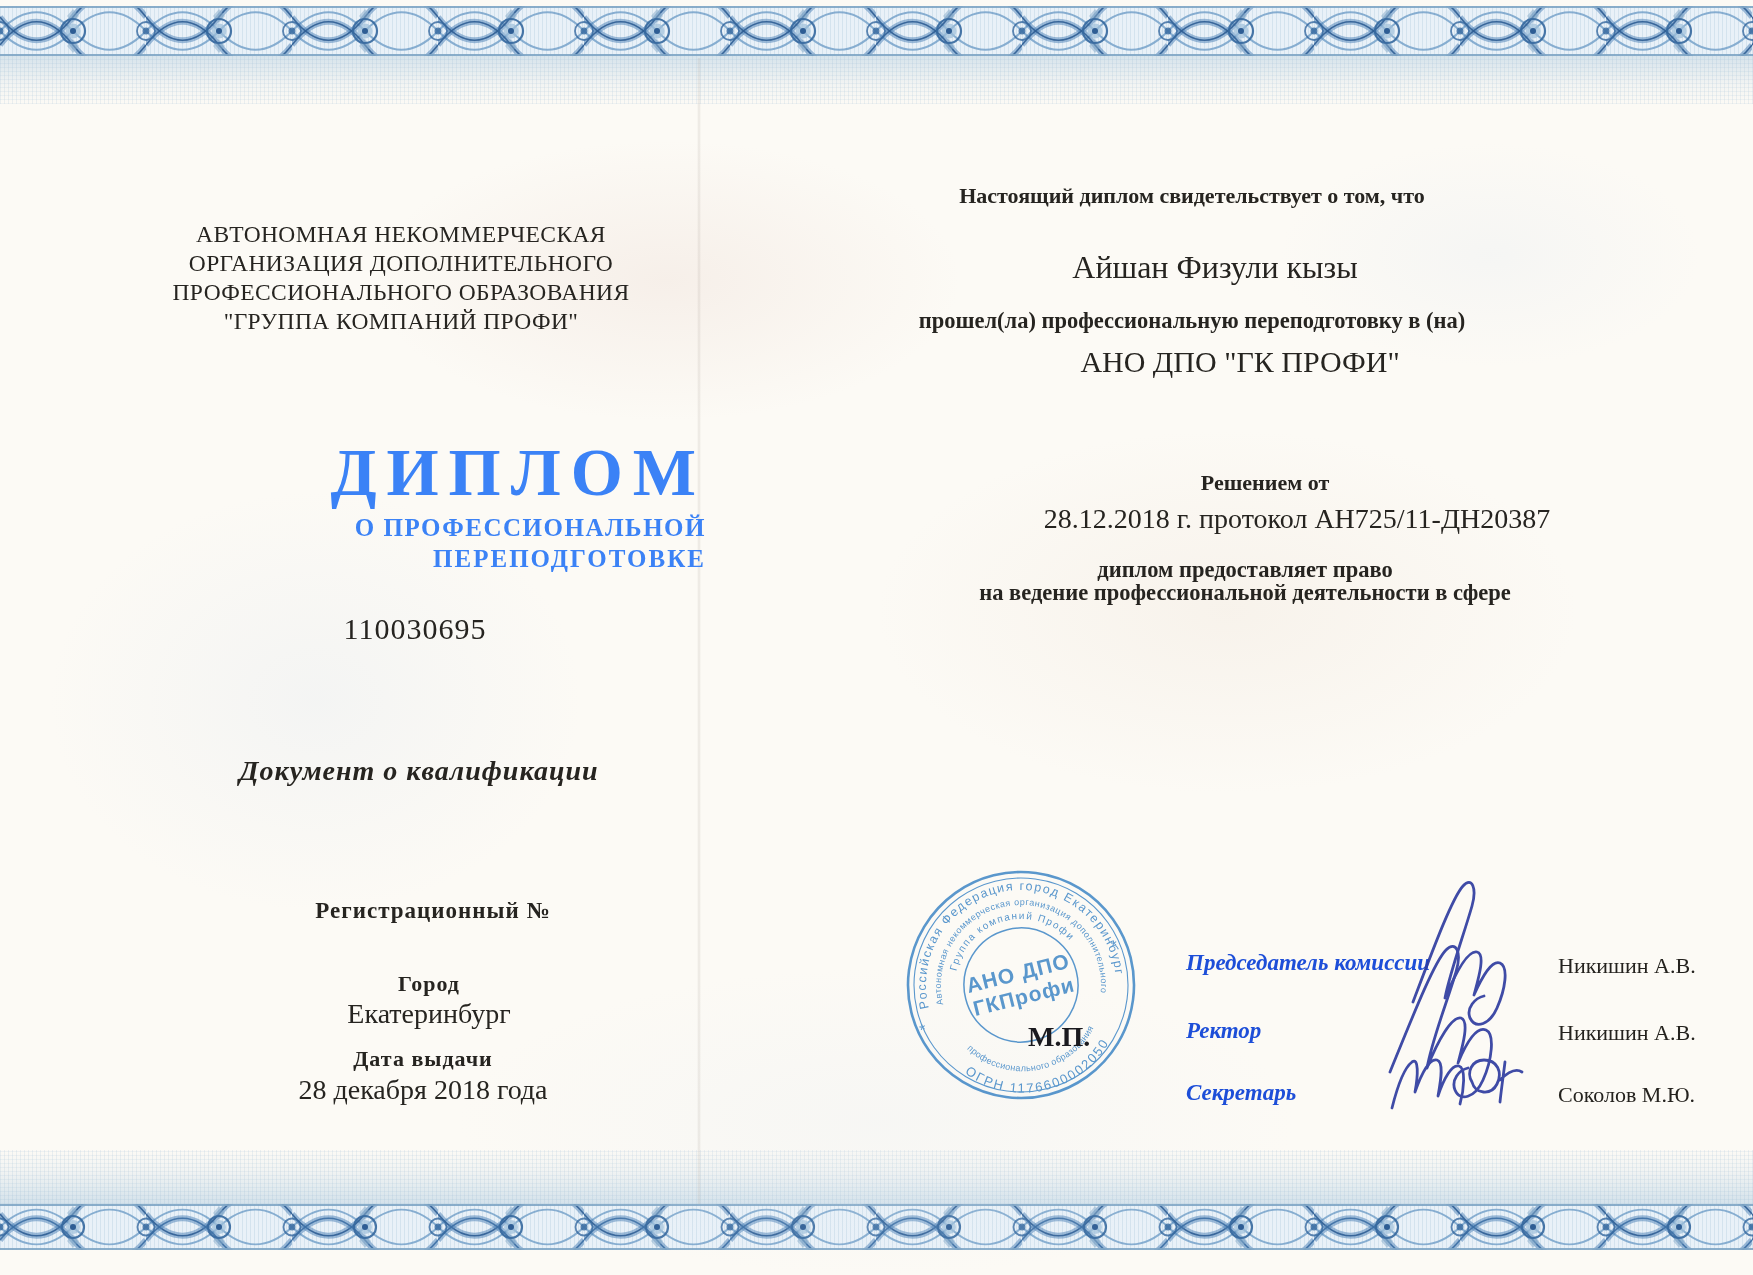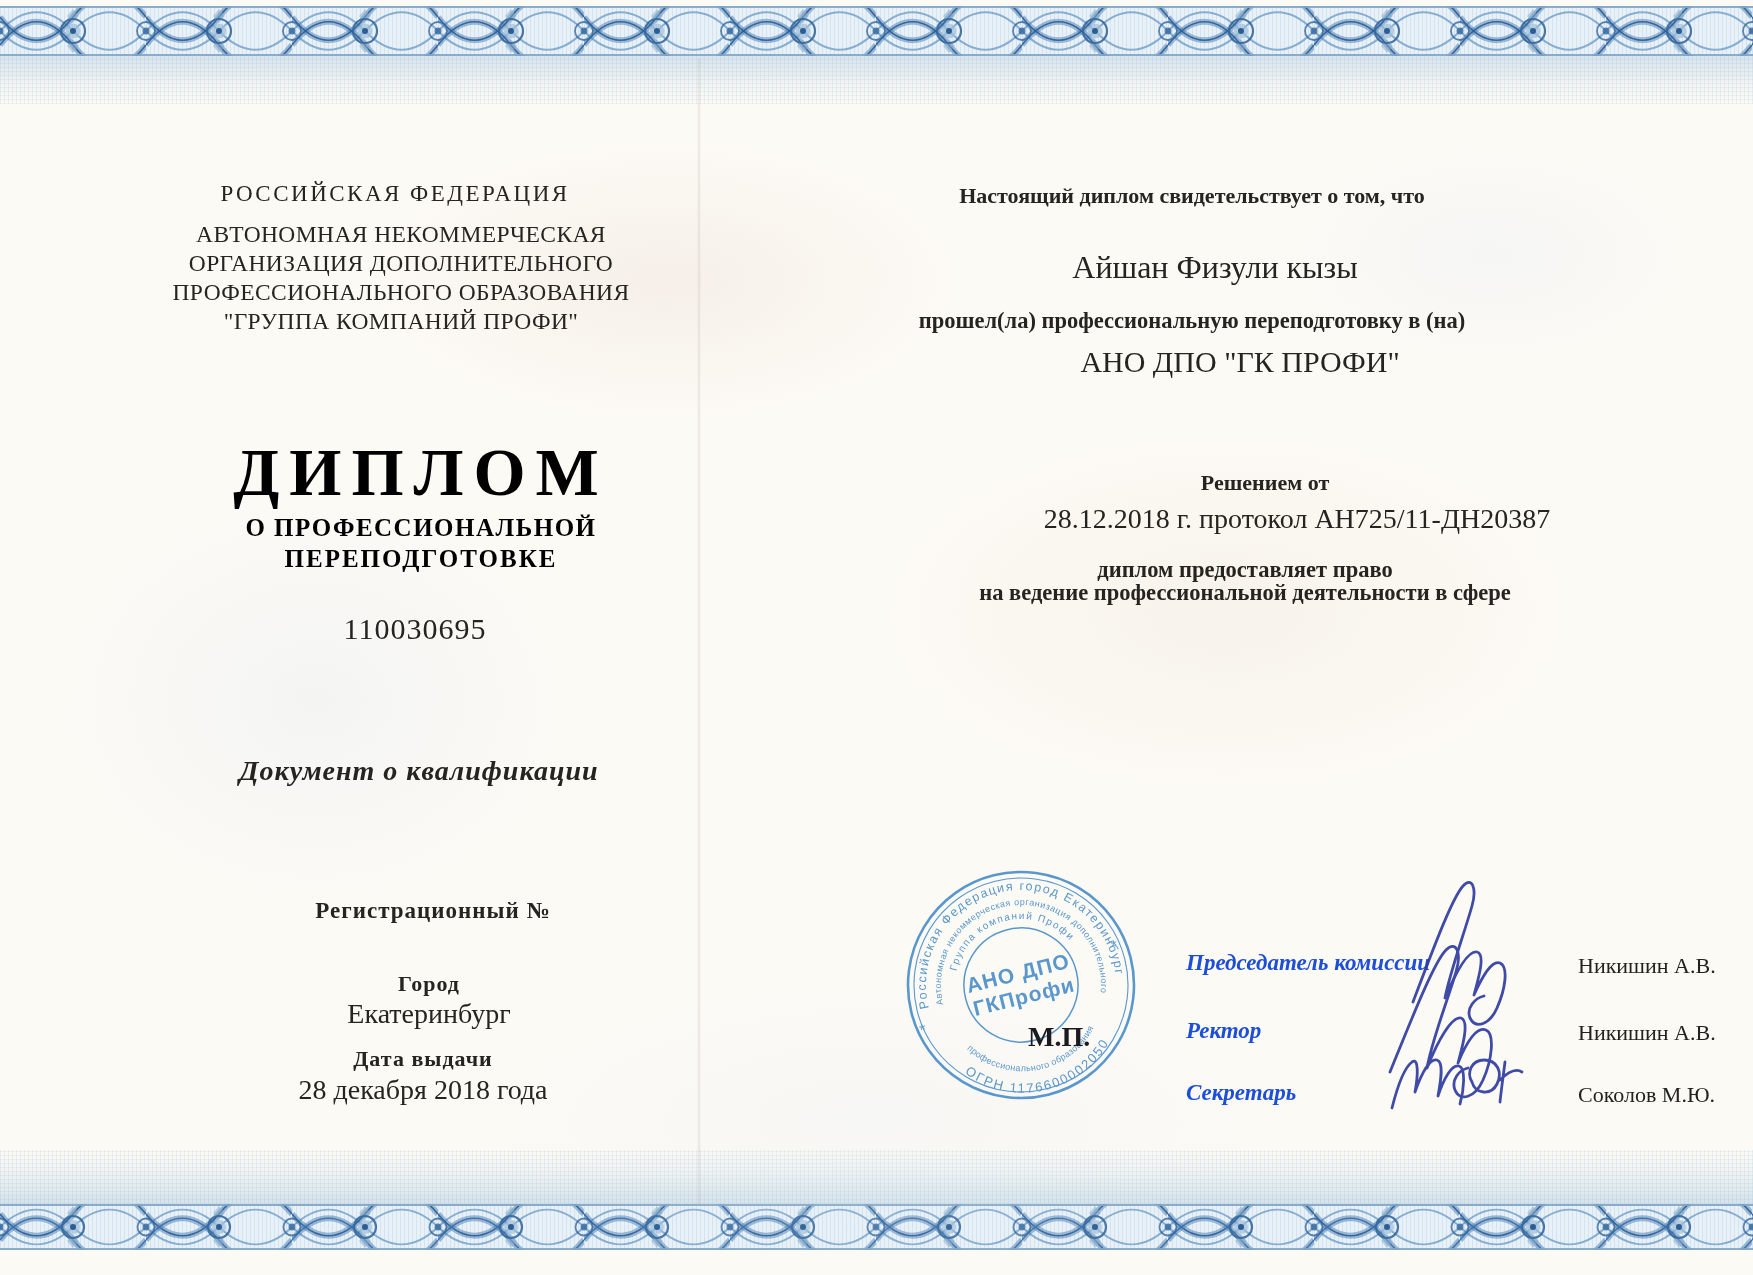--- a/index.html
+++ b/index.html
@@ -38,25 +38,25 @@
       linear-gradient(180deg, rgba(164,197,223,.42), rgba(190,212,230,.15) 60%, rgba(220,230,240,0));
   }
   .band.bottom{top:1150px;height:54px;
     background-image:
       repeating-linear-gradient(90deg, rgba(120,165,200,.13) 0 1px, transparent 1px 4px),
       repeating-linear-gradient(0deg, rgba(120,165,200,.10) 0 1px, transparent 1px 4px),
       linear-gradient(0deg, rgba(164,197,223,.45), rgba(190,212,230,.18) 60%, rgba(220,230,240,0));
   }
   .line{position:absolute;left:0;width:100%;text-align:center;white-space:nowrap;}
   .bold{font-weight:bold;}
-  .blue{color:#000000;}
+  .blue{color:#3b82f6;text-align:right;}
   .left-col{position:absolute;left:130px;top:0;width:570px;height:1275px;}
   .right-col{position:absolute;left:960px;top:0;width:560px;height:1028px;}
   .sig-role{position:absolute;left:1186px;white-space:nowrap;font-style:italic;font-weight:bold;font-size:23px;color:#1d4ed8;}
-  .sig-name{position:absolute;left:1558px;width:170px;white-space:nowrap;font-size:22px;color:#24221e;margin-left:20px;}
+  .sig-name{position:absolute;left:1558px;width:170px;white-space:nowrap;font-size:22px;color:#24221e;}
   .stamp-sign-svg{position:absolute;left:760px;top:740px;width:820px;height:420px;}
 </style>
 </head>
 <body>
 
 <div class="page">
 
   <div class="border-strip top">
     <svg width="1753" height="50" xmlns="http://www.w3.org/2000/svg">
       <defs>
@@ -115,21 +115,20 @@
         </pattern>
       </defs>
       <rect width="1753" height="46" fill="url(#gpatB)"></rect>
     </svg>
   </div>
 
   <div class="paper-tex"></div>
   <div class="crease"></div>
 
   <div class="left-col">
-    <div class="line" style="top:181px;font-size:23px;letter-spacing:2.5px;transform:translateX(-20px);">РОССИЙСКАЯ ФЕДЕРАЦИЯ</div>
     <div class="line" style="top:221px;font-size:23.5px;letter-spacing:.4px;transform:translateX(-14px);">АВТОНОМНАЯ НЕКОММЕРЧЕСКАЯ</div>
     <div class="line" style="top:250px;font-size:23.5px;letter-spacing:.4px;transform:translateX(-14px);">ОРГАНИЗАЦИЯ ДОПОЛНИТЕЛЬНОГО</div>
     <div class="line" style="top:279px;font-size:23.5px;letter-spacing:.4px;transform:translateX(-14px);">ПРОФЕССИОНАЛЬНОГО ОБРАЗОВАНИЯ</div>
     <div class="line" style="top:308px;font-size:23.5px;letter-spacing:.4px;transform:translateX(-14px);">"ГРУППА КОМПАНИЙ ПРОФИ"</div>
 
     <div class="line bold blue" style="top:434px;font-size:67px;letter-spacing:10px;transform:translateX(6px);">ДИПЛОМ</div>
     <div class="line bold blue" style="top:514px;font-size:25px;letter-spacing:1.5px;transform:translateX(6px);">О ПРОФЕССИОНАЛЬНОЙ</div>
     <div class="line bold blue" style="top:545px;font-size:25px;letter-spacing:2px;transform:translateX(6px);">ПЕРЕПОДГОТОВКЕ</div>
 
     <div class="line" style="top:612px;font-size:30px;letter-spacing:1px;">110030695</div>

